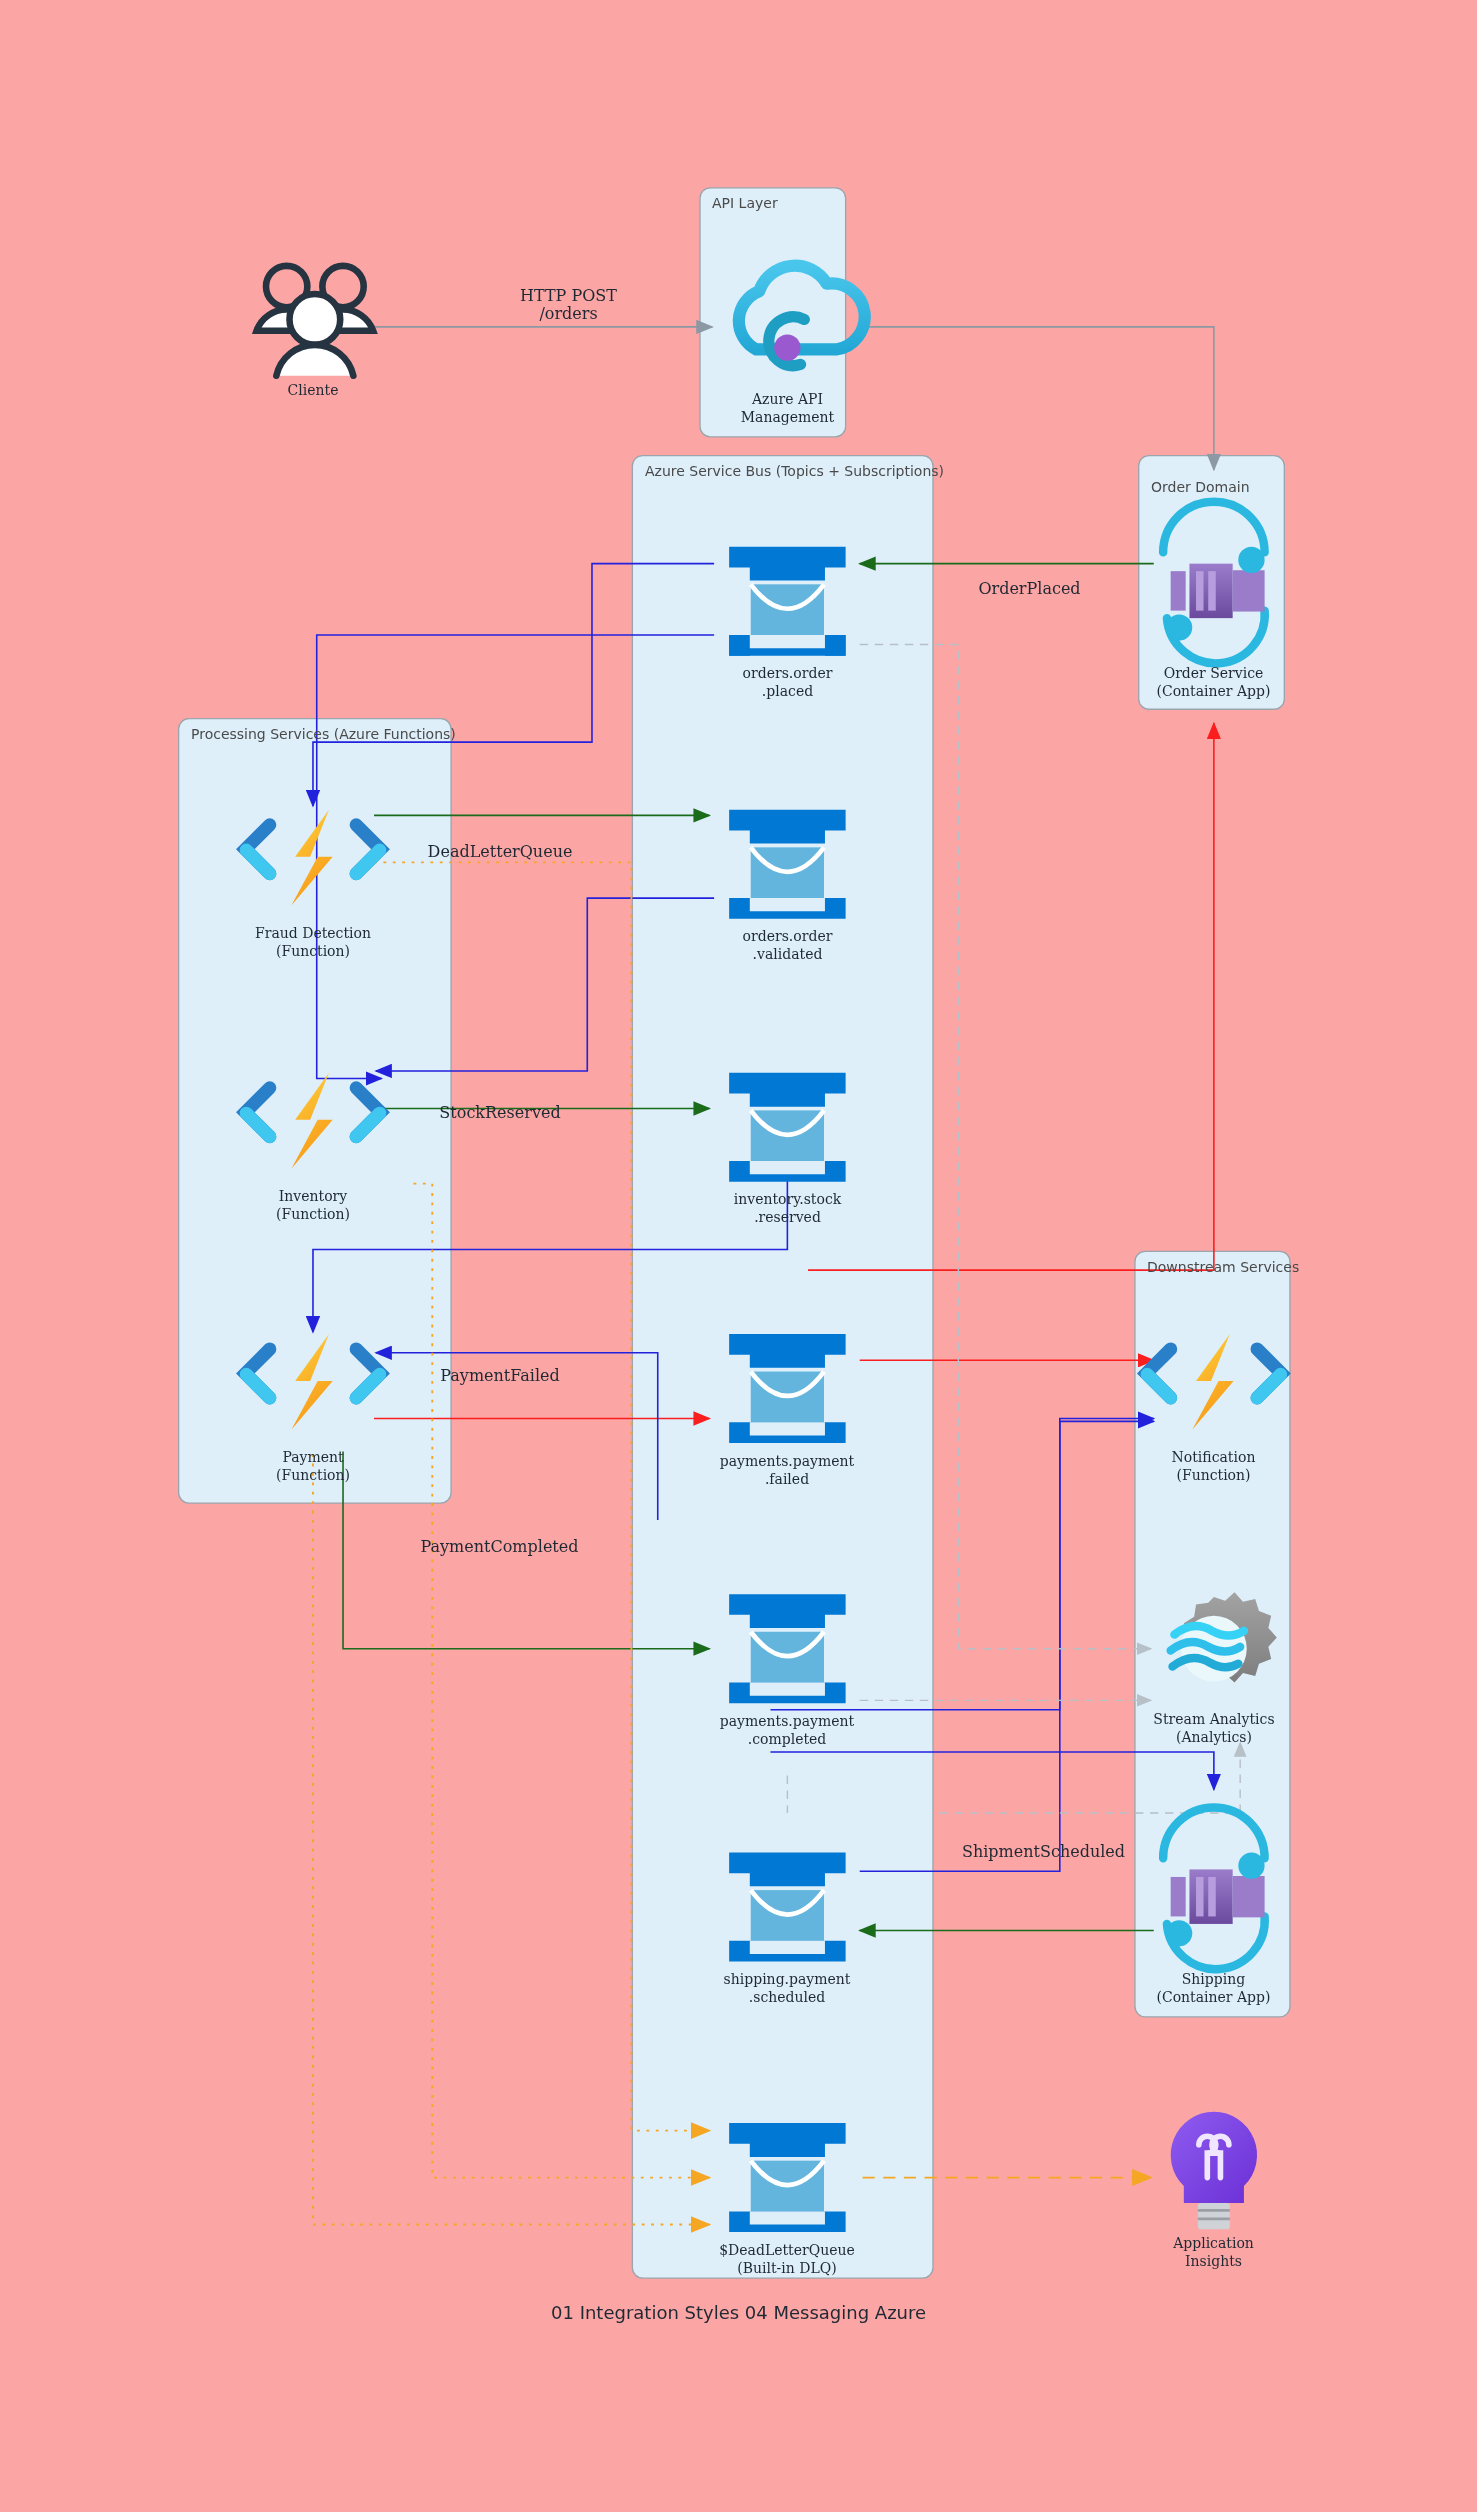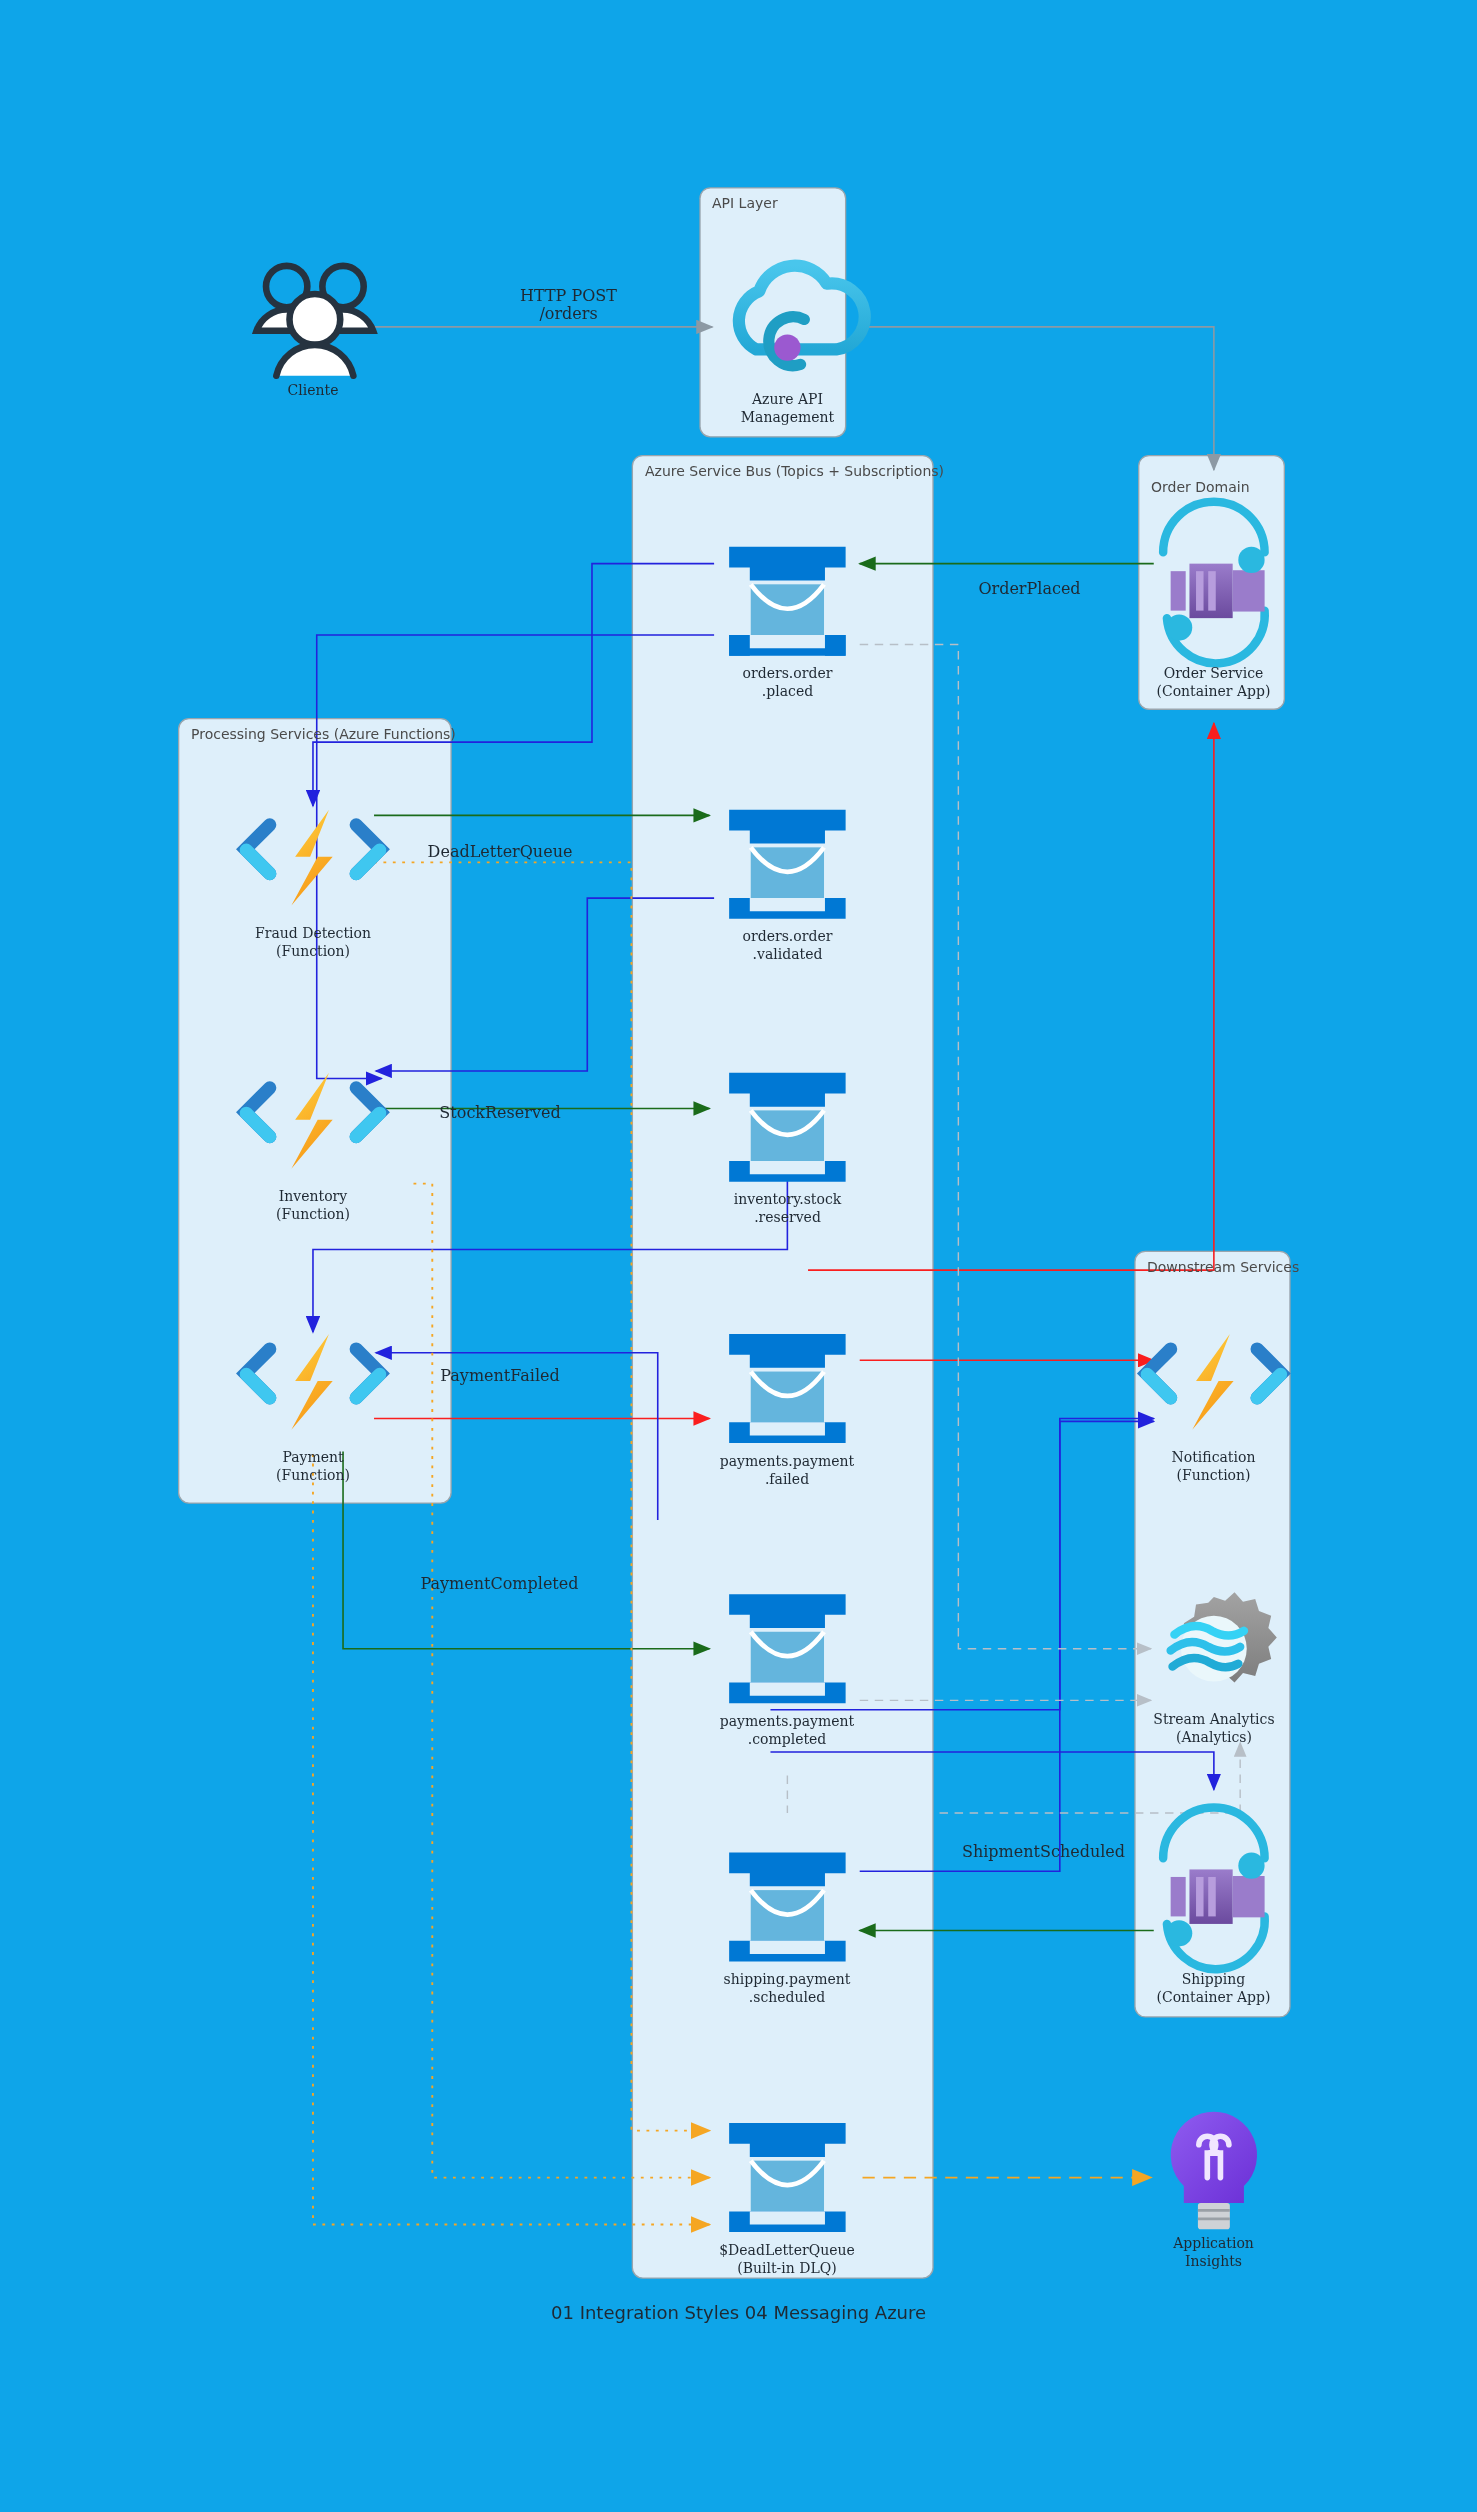--- a/index.html
+++ b/index.html
@@ -1,17 +1,17 @@
 <!DOCTYPE html>
 <html style="font-size:15px"><head>
 <meta charset="utf-8">
 <style>
   html,body{margin:0;padding:0;background:#ffffff;}
   body{font-family:"DejaVu Sans","Liberation Sans",sans-serif;}
-  #stage{position:relative;width:1478px;height:2512px;background:#0ea5e9;overflow:hidden;}
+  #stage{position:relative;width:1478px;height:2512px;background:#fca5a5;overflow:hidden;}
   svg#canvas{position:absolute;left:0;top:0;width:1478px;height:2512px;}
   .nodelabel{
     position:absolute; text-align:center; color:#1f2933;
     font-family:"DejaVu Serif","Liberation Serif",serif;
     font-size:14px; line-height:18px; white-space:pre-line;
   }
   .grouplabel{
     position:absolute; color:#4a4a4a;
     font-family:"DejaVu Sans","Liberation Sans",sans-serif;
     font-size:14px; line-height:16px; white-space:nowrap;
@@ -323,19 +323,19 @@
 .scheduled</div>
   <div class="nodelabel" style="left:665px;top:2241px;width:244px;">$DeadLetterQueue
 (Built-in DLQ)</div>
 
   <div class="edgelabel" style="left:470px;top:287px;width:197px;">HTTP POST
 /orders</div>
   <div class="edgelabel" style="left:940px;top:580px;width:179px;">OrderPlaced</div>
   <div class="edgelabel" style="left:406px;top:843px;width:188px;">DeadLetterQueue</div>
   <div class="edgelabel" style="left:406px;top:1104px;width:188px;">StockReserved</div>
   <div class="edgelabel" style="left:406px;top:1367px;width:188px;">PaymentFailed</div>
-  <div class="edgelabel" style="left:387px;top:1538px;width:225px;margin-top:37px;">PaymentCompleted</div>
+  <div class="edgelabel" style="left:387px;top:1538px;width:225px;">PaymentCompleted</div>
   <div class="edgelabel" style="left:940px;top:1843px;width:207px;">ShipmentScheduled</div>
 
   <div class="caption" style="left:551px;top:2302px;width:376px;">01 Integration Styles 04 Messaging Azure</div>
 
 </div>
 
 
 </body></html>

